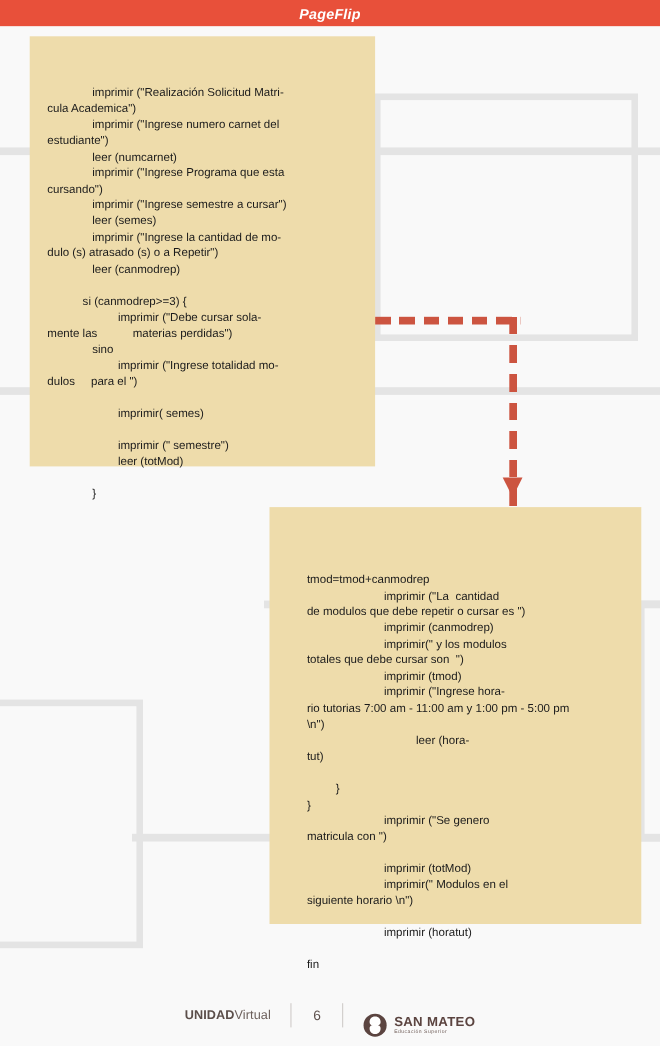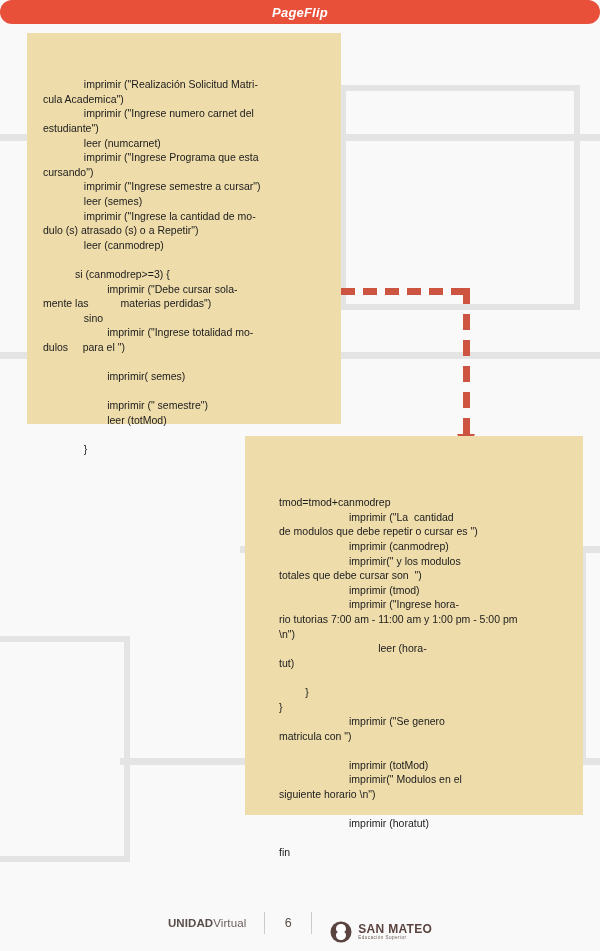--- a/index.html
+++ b/index.html
@@ -19,21 +19,20 @@
   
   .header-bar {
     position: absolute;
     left: 0; top: 0;
     width: 600px;
     height: 24px;
     background: #e8503a;
     display: flex;
     align-items: center;
     justify-content: center;
-    border-radius: 12px;
   }
   .header-title {
     color: #ffffff;
     font-style: italic;
     font-weight: bold;
     font-size: 13px;
     letter-spacing: .2px;
   }
 
   
@@ -102,21 +101,21 @@
     line-height: 14.6px;
     white-space: pre-wrap;
     word-break: break-word;
   }
   .code-block-1 {
     left: 27px; top: 9px;
     width: 314px; height: 391px;
     padding: 15px 14px 10px 16px;
   }
   .code-block-2 {
-    left: 245px; top: 412px;
+    left: 245px; top: 437px;
     width: 338px; height: 379px;
     padding: 30px 18px 10px 34px;
   }
   .code-text { display: block; }
 
   
   .conn-h {
     position: absolute;
     left: 341px; top: 264px;
     width: 132px; height: 7px;

